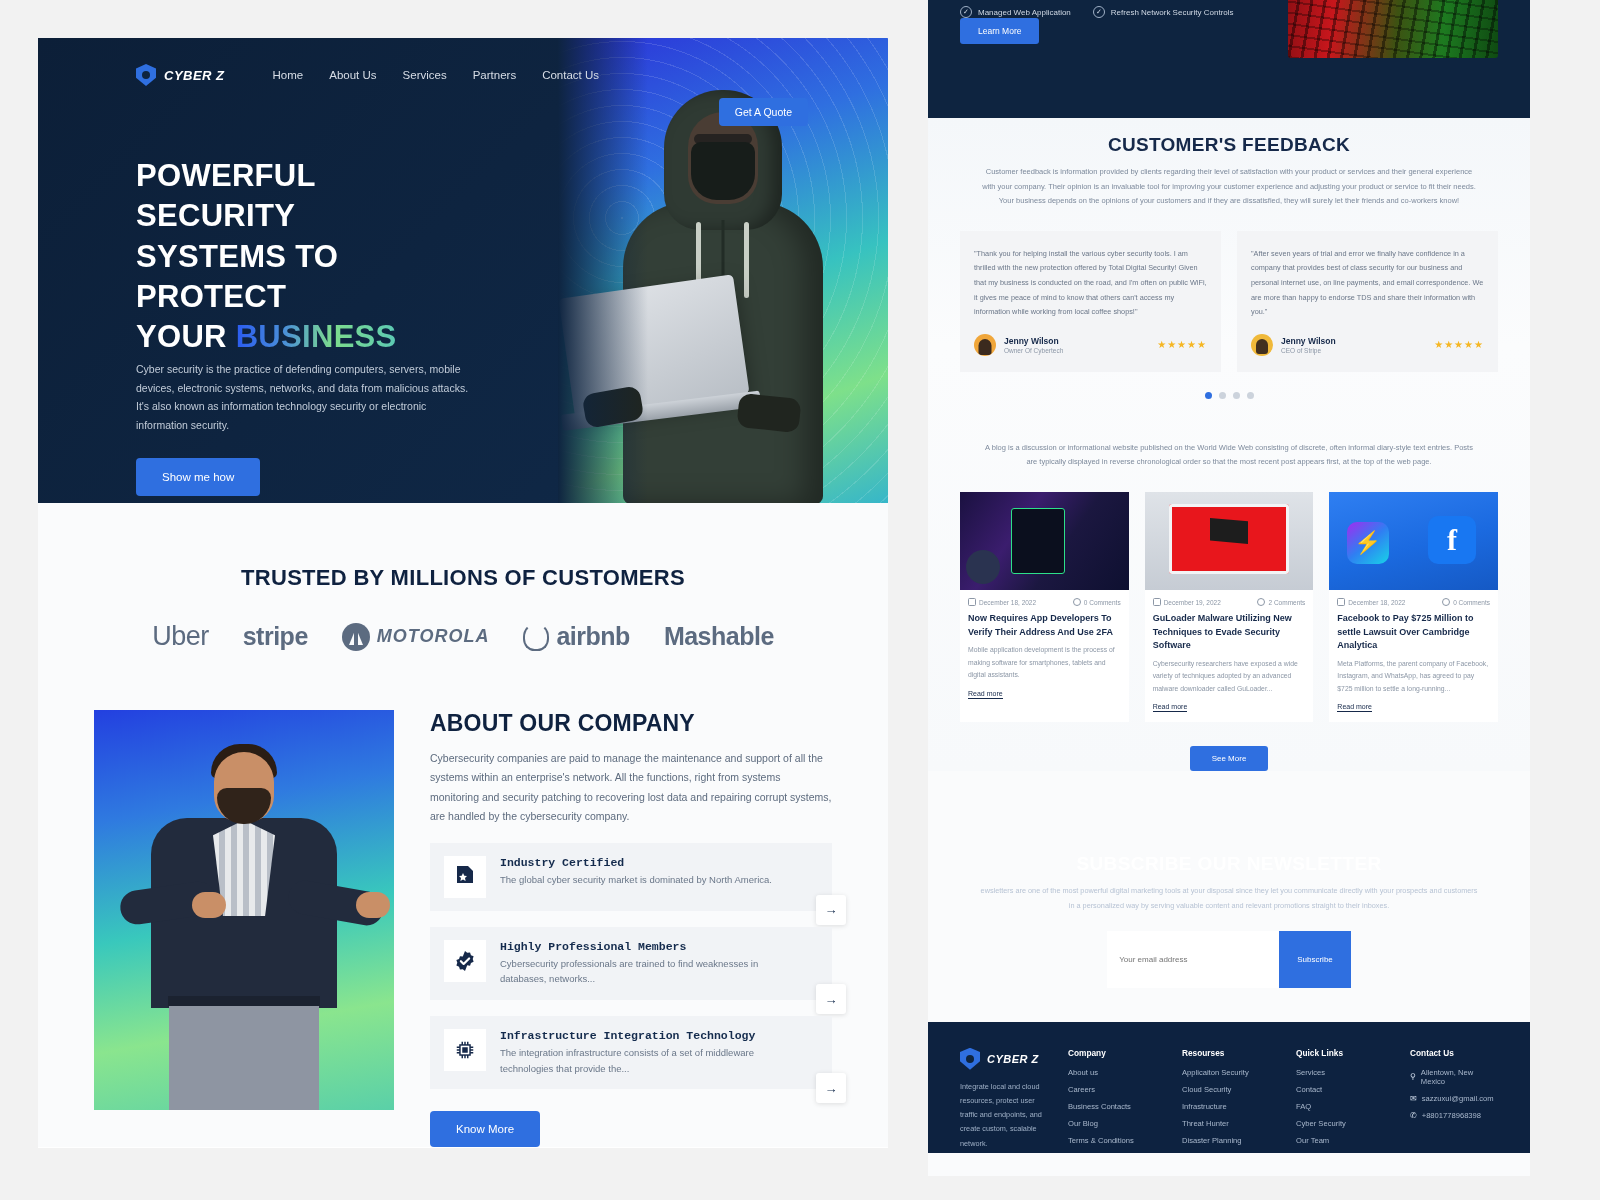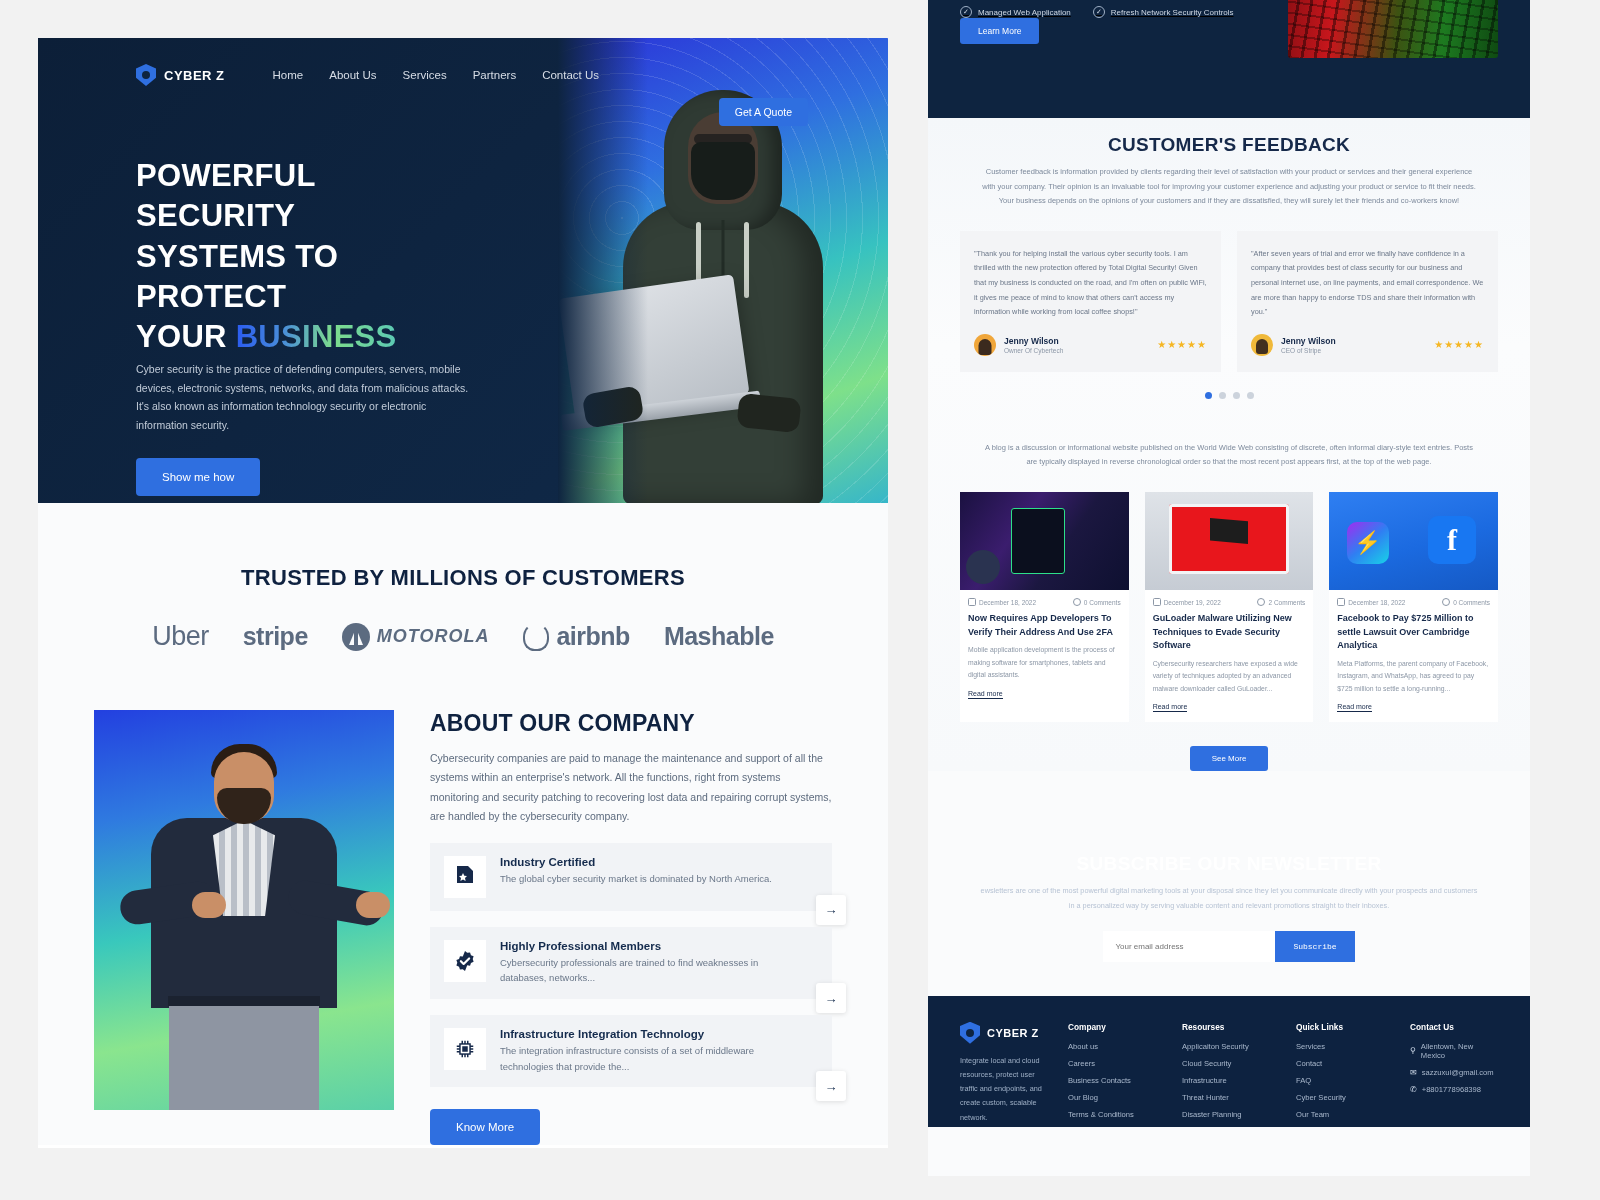--- a/index.html
+++ b/index.html
@@ -79,21 +79,21 @@
   .hand-r{ left:120px; top:306px; width:62px; height:34px; transform:rotate(6deg);}
 
   .nav { position:relative; z-index:6; display:flex; align-items:center; padding:26px 34px 0 98px; }
   .brand { display:flex; align-items:center; gap:8px; }
   .shield {
     width:20px; height:22px; background:#2f6fe0;
     clip-path:polygon(50% 0,100% 20%,100% 62%,50% 100%,0 62%,0 20%);
     position:relative; display:flex; align-items:center; justify-content:center;
   }
   .shield::after{ content:""; width:8px; height:8px; border-radius:50%; background:#0e2440;}
-  .brand-name{ color:#fff; font-size:13px; font-weight:bold; letter-spacing:.5px;}
+  .brand-name{ color:#fff; font-size:13px; font-weight:bold; letter-spacing:.5px;font-style:italic;}
   .nav-links{ display:flex; gap:26px; margin-left:48px;}
   .nav-links a{ color:#d7dde6; font-size:11.5px; text-decoration:none;}
   .quote-btn{
     position:absolute; right:80px; top:60px; z-index:7;
     background:#2f6fe0; color:#fff; border:none; border-radius:4px;
     padding:8px 16px; font-size:10.5px; font-family:inherit; cursor:pointer;
   }
   .hero-copy{ position:relative; z-index:6; padding:70px 0 0 98px; width:420px;}
   .hero-copy h1{
     color:#fff; font-size:31px; line-height:1.3; font-weight:bold; letter-spacing:.3px;
@@ -151,36 +151,36 @@
   .about-text h2{ color:#0f2240; font-size:23px; font-weight:bold; letter-spacing:.2px;}
   .about-text > p{ color:#5d6b7e; font-size:10.5px; line-height:1.85; margin-top:12px;}
   .feature{
     position:relative; display:flex; gap:14px; align-items:flex-start;
     background:#f1f3f6; padding:13px 44px 13px 14px; margin-top:16px;
   }
   .f-icon{
     width:42px; height:42px; flex:none; background:#fff;
     display:flex; align-items:center; justify-content:center;
   }
-  .f-title{ color:#142b4d; font-size:11.5px; font-weight:bold; }
+  .f-title{ color:#142b4d; font-size:11.5px; font-weight:bold;font-family:Liberation Mono, monospace; }
   .f-desc{ color:#6a7casd; color:#6a7789; font-size:9.5px; line-height:1.65; margin-top:3px;}
   .f-arrow{
     position:absolute; right:-14px; bottom:-14px; width:30px; height:30px;
     background:#fff; border-radius:3px; box-shadow:0 1px 5px rgba(0,0,0,.12);
     display:flex; align-items:center; justify-content:center; color:#142b4d; font-size:13px;
   }
   .know-btn{
     margin-top:22px; background:#2f6fe0; color:#fff; border:none; border-radius:4px;
     padding:12px 26px; font-size:11.5px; font-family:inherit; cursor:pointer;
   }
 
   
   #right-panel { left:928px; top:0; width:602px; height:1176px; background:#fafbfc; }
 
-  .rp-dark-top{ background:#0e2440; height:118px; position:relative; padding:0 32px;text-decoration:underline;}
+  .rp-dark-top{ background:#0e2440; height:118px; position:relative; padding:0 32px;}
   .chk-row{ display:flex; gap:22px; padding-top:6px;}
   .chk{ display:flex; align-items:center; gap:6px; color:#cfd8e4; font-size:8px;}
   .chk-circle{
     width:12px; height:12px; border:1px solid #9fb0c6; border-radius:50%;
     display:flex; align-items:center; justify-content:center; font-size:7px; color:#cfd8e4;
   }
   .learn-btn{
     margin-top:0; background:#2f6fe0; color:#fff; border:none; border-radius:3px;
     padding:8px 18px; font-size:8.5px; font-family:inherit; cursor:pointer;
   }
@@ -252,22 +252,22 @@
     padding:40px 32px 34px; text-align:center;
   }
   .newsletter h2{ color:#fff; font-size:19px; font-weight:bold; letter-spacing:.4px;}
   .newsletter p{ color:#b7c3d4; font-size:7.3px; line-height:1.95; margin:9px auto 0; width:500px;}
   .sub-form{ display:flex; justify-content:center; margin-top:18px;}
   .sub-form input{
     width:172px; border:none; padding:11px 12px; font-size:8px; font-family:inherit;
     background:#fff; color:#46536a; outline:none;
   }
   .sub-form button{
-    background:#2f6fe0; color:#fff; border:none; padding:11px 18px; font-size:8px;
-    font-family:Liberation Mono, monospace; cursor:pointer;
+    background:#2f6fe0; color:#fff; border:none; padding:24px 18px; font-size:8px;
+    font-family:Liberation Sans, sans-serif; cursor:pointer;
   }
 
   .footer{ background:#0d2240; padding:26px 32px 0; display:flex; gap:26px;}
   .f-brandcol{ width:160px;}
   .f-brand{ display:flex; align-items:center; gap:7px;}
   .f-brand .brand-name{ font-size:11px;}
   .f-brandcol p{ color:#9fb0c6; font-size:7.3px; line-height:1.95; margin-top:10px;}
   .f-col{ width:auto; min-width:88px;}
   .f-col h4{ color:#fff; font-size:8.3px; font-weight:bold; margin-bottom:10px;}
   .f-col a{ display:block; color:#a9b8cc; font-size:7.6px; text-decoration:none; margin-bottom:8px;}

